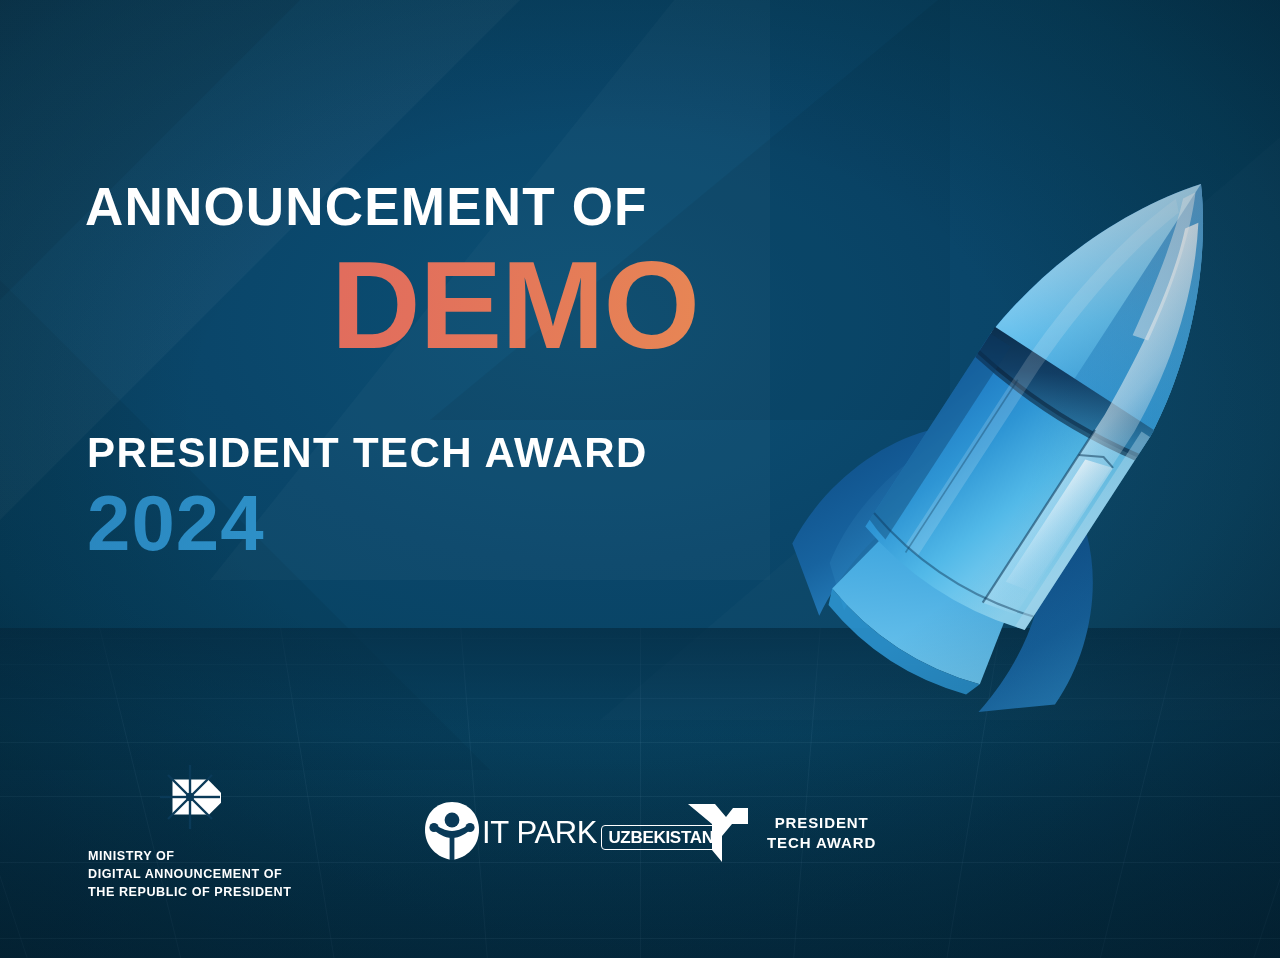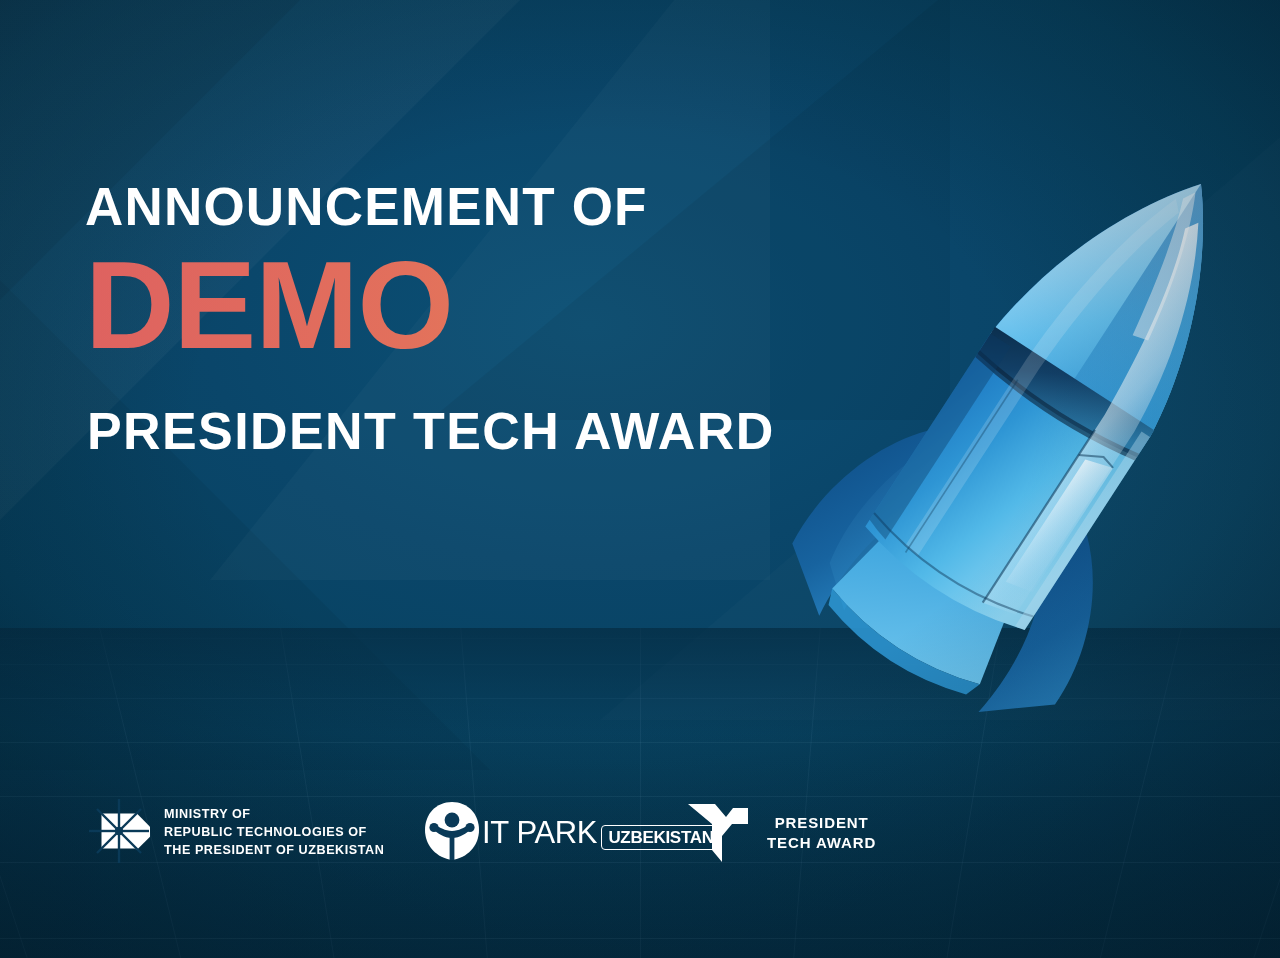--- a/index.html
+++ b/index.html
@@ -124,31 +124,32 @@
     margin: 0;
     white-space: nowrap;
     background-clip: text;
     -webkit-background-clip: text;
     color: transparent;
     -webkit-text-fill-color: transparent;
   }
   .big-line-1 {
     background-image: linear-gradient(97deg, #de6260 0%, #e2705c 38%, #e88a53 78%, #ec9b4e 100%);
     margin-left: 0;
+    text-align: center;
   }
   .big-line-2 {
     background-image: linear-gradient(94deg, #dd5f61 0%, #e4784f 34%, #ec9a4a 66%, #f2ae44 100%);
     margin-top: 4px;
   }
   .award-line {
-    font-size: 52px;
+    font-size: 42px;
     font-weight: 700;
     letter-spacing: 1.4px;
     color: #ffffff;
-    margin: 41px 0 0 2px;
+    margin: 68px 0 0 2px;
     line-height: 1;
     white-space: nowrap;
   }
   .year-line {
     font-size: 78px;
     font-weight: 700;
     letter-spacing: 1px;
     line-height: 1;
     margin: 10px 0 0 2px;
     white-space: nowrap;
@@ -166,21 +167,21 @@
     top: 786px;
     height: 94px;
     display: flex;
     align-items: center;
   }
   .logo {
     display: flex;
     align-items: center;
     color: #ffffff;
   }
-  .logo-ministry { position: absolute; left: 88px; gap: 14px; }
+  .logo-ministry { position: absolute; left: 88px; gap: 14px; flex-direction: column; }
   .logo-itpark   { position: absolute; left: 423px; gap: 1px; }
   .logo-pta      { position: absolute; left: 686px; gap: 17px; }
   .logo-pnp      { position: absolute; left: 994px; }
 
   .ministry-text {
     font-size: 12.6px;
     font-weight: 700;
     letter-spacing: 0.55px;
     line-height: 1.42;
     color: #ffffff;
@@ -354,20 +355,21 @@
       </g>
     </svg>
   </div>
 
   <div class="vignette"></div>
 
   <div class="headline-block">
     <div class="kicker">ANNOUNCEMENT OF</div>
     <div class="big-line big-line-1">DEMO</div>
     <div class="award-line">PRESIDENT TECH AWARD</div>
+    <div class="year-line">2024</div>
   </div>
 
   <div class="logo-bar">
 
     <div class="logo logo-ministry">
       <span>
         <svg width="62" height="66" viewBox="0 0 62 66" xmlns="http://www.w3.org/2000/svg">
           <g fill="#ffffff">
             <rect x="13.5" y="15.5" width="35" height="35"></rect>
             <rect x="31" y="8" width="26" height="26" transform="rotate(45 31 33)"></rect>
@@ -380,22 +382,22 @@
             <line x1="31" y1="33" x2="9" y2="11"></line>
             <line x1="31" y1="33" x2="53" y2="55"></line>
             <line x1="31" y1="33" x2="53" y2="11"></line>
             <line x1="31" y1="33" x2="9" y2="55"></line>
           </g>
           <circle cx="31" cy="33" r="4.2" fill="#0a3a58"></circle>
         </svg>
       </span>
       <span class="ministry-text">
         <span>MINISTRY OF</span><br>
-        <span>REPUBLIC TECHNOLOGIES OF</span><br>
-        <span>THE PRESIDENT OF UZBEKISTAN</span>
+        <span>DIGITAL ANNOUNCEMENT OF</span><br>
+        <span>THE REPUBLIC OF PRESIDENT</span>
       </span>
     </div>
 
     <div class="logo logo-itpark">
       <span>
         <svg width="58" height="62" viewBox="0 0 58 62" xmlns="http://www.w3.org/2000/svg">
           <path d="M29 2 C45 2 56 14 56 30 C56 46 44 58 29 60 C14 58 2 46 2 30 C2 14 13 2 29 2 Z" fill="#ffffff"></path>
           <g fill="#0a3a58">
             <circle cx="29" cy="20" r="7.4"></circle>
             <path d="M29 31 C22 31 16.5 27 13 25.5 L10 29.5 C14.5 33 21 38 29 38 C37 38 43.5 33 48 29.5 L45 25.5 C41.5 27 36 31 29 31 Z"></path>

